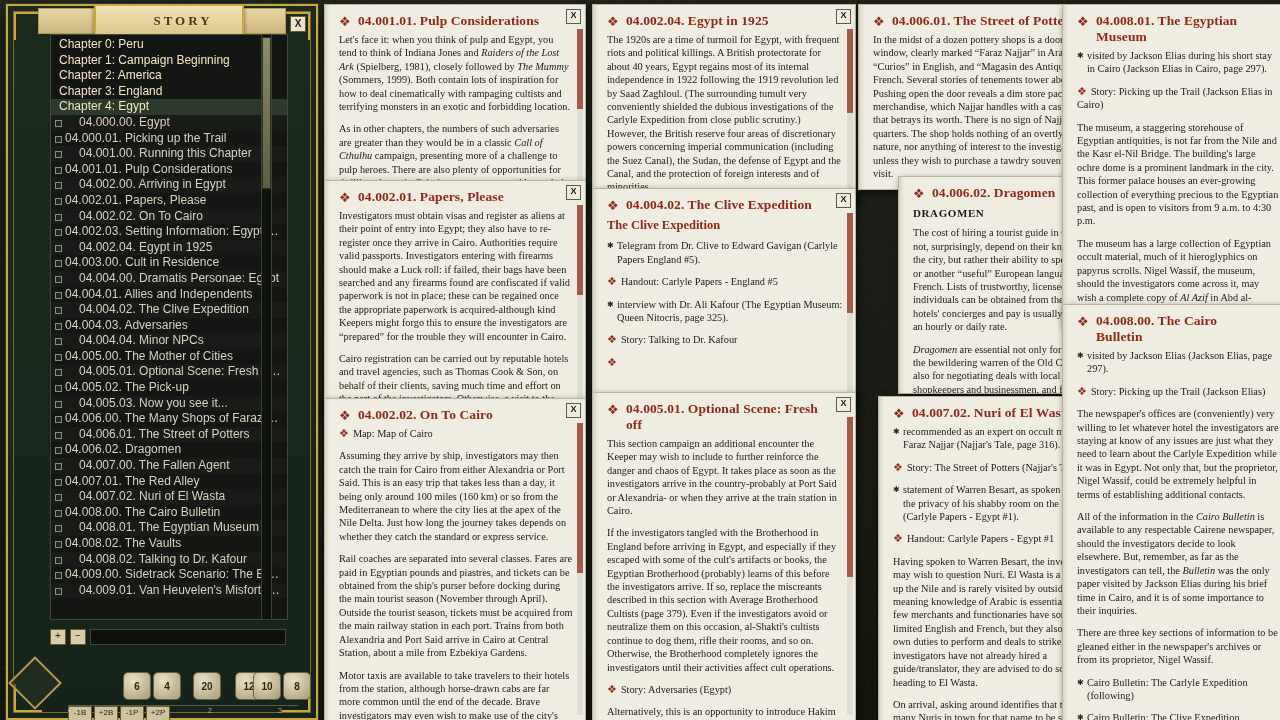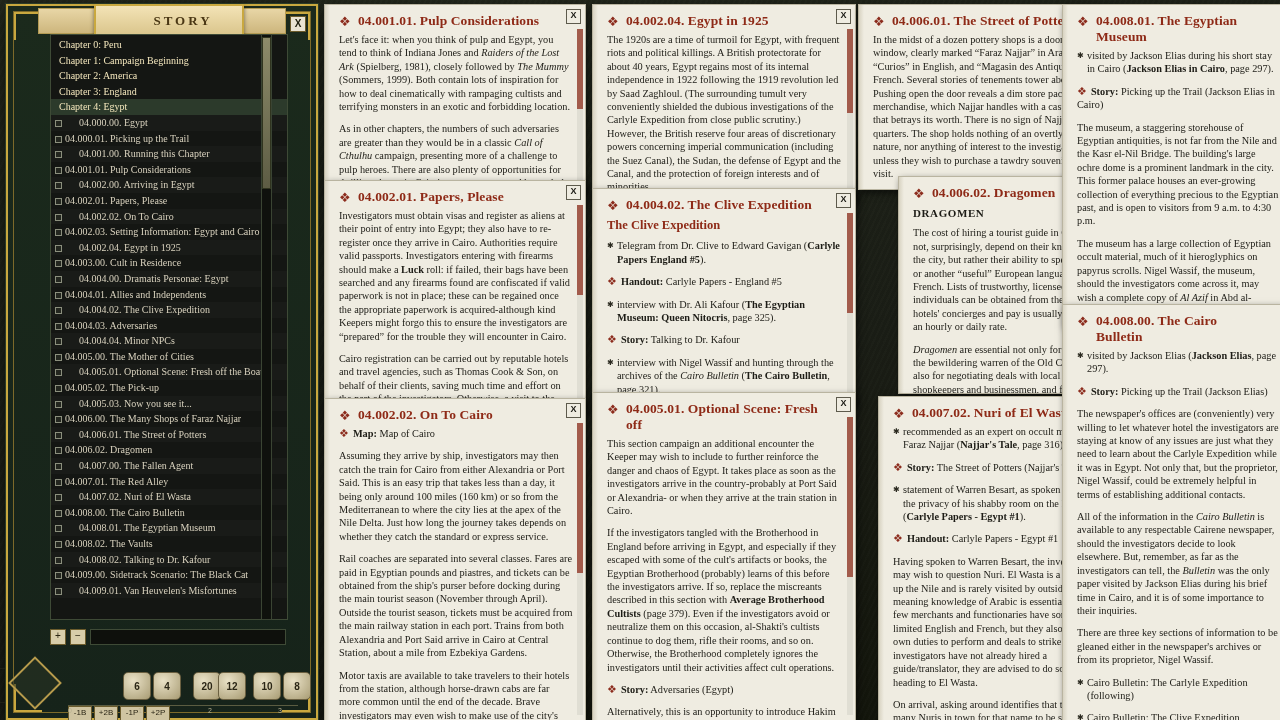--- a/index.html
+++ b/index.html
@@ -50,23 +50,23 @@
   .tw-r{right:30px;}
 
   .story-close{position:absolute;right:10px;top:10px;width:14px;height:14px;
     background:#e9e3d2;border:1px solid #6b5b2b;color:#20200f;
     font-size:10px;font-weight:bold;line-height:13px;text-align:center;
     font-family:"Liberation Sans", sans-serif;cursor:pointer;}
 
   .chapter-box{position:absolute;left:42px;top:28px;width:236px;height:584px;
     background:#141613;border:1px solid #3e4a36;overflow:hidden;}
   .chapter-list{padding:2px 0 0 0;}
-  .ch-row{font-size:10px;line-height:15.6px;padding:0 4px 0 8px;color:#d9d2be;
+  .ch-row{font-size:12px;line-height:15.6px;padding:0 4px 0 8px;color:#d9d2be;
     white-space:nowrap;overflow:hidden;text-overflow:ellipsis;
-    font-family:Liberation Serif, serif;}
+    font-family:Liberation Sans, sans-serif;}
   .ch-row.head{color:#f4e7bd;}
   .ch-row.sel{background:#2c3a2b;}
   .ch-row.node{padding-left:14px;position:relative;}
   .ch-row.node::before{content:"";position:absolute;left:4px;top:5px;
     width:5px;height:5px;border:1px solid #8b8f7d;background:#23261f;}
   .ch-row.alt{background:rgba(255,255,255,.022);padding-left:28px;}
 
   .story-scroll{position:absolute;right:44px;top:28px;width:9px;height:584px;
     background:#0f110d;border:1px solid #3a4433;}
   .story-thumb{position:absolute;left:0;top:2px;width:7px;height:150px;
@@ -120,21 +120,21 @@
   .card-body p{margin:0 0 9px 0;}
   .card-body h4{margin:2px 0 7px 0;font-size:12.5px;color:#8e2a17;
     font-weight:bold;font-family:"Liberation Serif", serif;}
   .card-body h5{margin:2px 0 6px 0;font-size:11px;color:#1d1c16;
     font-weight:bold;letter-spacing:.6px;}
   .bullet{margin:0 0 8px 0;padding-left:10px;position:relative;}
   .bullet::before{content:"\2731";position:absolute;left:0;top:0;font-size:8px;color:#2b2a20;}
   .inline-seal{color:#8c2c1d;font-size:11px;margin-right:4px;}
   .line-item{margin:0 0 8px 0;}
   em{font-style:italic;}
-  b{font-weight:bold;}
+  b{font-weight:normal;}
   .card-scroll{position:absolute;right:2px;top:24px;bottom:6px;width:6px;
     background:rgba(0,0,0,.06);}
   .card-thumb{position:absolute;left:0;width:6px;background:#8d2f1e;opacity:.75;}
 
   
   #card-pulp      {left:324px;top:4px;width:260px;height:190px;}
   #card-papers    {left:324px;top:180px;width:260px;height:232px;}
   #card-onto      {left:324px;top:398px;width:260px;height:322px;}
   #card-egypt1925 {left:592px;top:4px;width:262px;height:196px;}
   #card-clive     {left:592px;top:188px;width:262px;height:216px;}
@@ -211,21 +211,21 @@
     </div>
 
     <div class="story-bottom">
       <div class="sb-btn">+</div>
       <div class="sb-btn">−</div>
       <div class="sb-field"></div>
     </div>
 
     <div class="tool-row">
       <div class="dice" style="left:145px;top:16px;">20</div>
-      <div class="dice" style="left:170px;top:16px;">12</div>
+      <div class="dice" style="left:187px;top:16px;">12</div>
       <div class="dice" style="left:205px;top:16px;">10</div>
       <div class="dice" style="left:235px;top:16px;">8</div>
       <div class="dice" style="left:75px;top:16px;">6</div>
       <div class="dice" style="left:105px;top:16px;">4</div>
       <div class="mini-btn" style="left:20px;top:8px;">-1B</div>
       <div class="mini-btn" style="left:46px;top:8px;">+2B</div>
       <div class="mini-btn" style="left:72px;top:8px;">-1P</div>
       <div class="mini-btn" style="left:98px;top:8px;">+2P</div>
       <div class="mini-btn" style="left:20px;top:26px;">EXT</div>
       <div class="mini-btn" style="left:46px;top:26px;">+1</div>
@@ -323,21 +323,20 @@
       <p class="bullet">Telegram from Dr. Clive to Edward Gavigan (<b>Carlyle Papers England #5</b>).</p>
       <p class="line-item">
         <span class="inline-seal">❖</span><b>Handout:</b>
         <span>Carlyle Papers - England #5</span>
       </p>
       <p class="bullet">interview with Dr. Ali Kafour (<b>The Egyptian Museum: Queen Nitocris</b>, page 325).</p>
       <p class="line-item">
         <span class="inline-seal">❖</span><b>Story:</b>
         <span>Talking to Dr. Kafour</span>
       </p>
-      <p class="bullet">interview with Nigel Wassif and hunting through the archives of the <em>Cairo Bulletin</em> (<b>The Cairo Bulletin</b>, page 321).</p>
       <p class="line-item">
         <span class="inline-seal">❖</span>
         
       </p>
     </div>
     <div class="card-scroll">
       <div class="card-thumb" style="top:0;height:100px;"></div>
     </div>
   </div>
 

